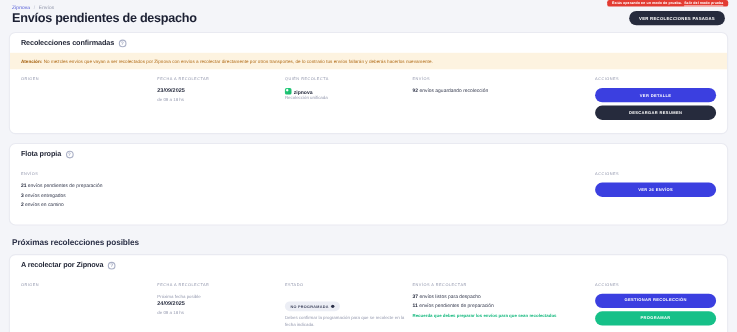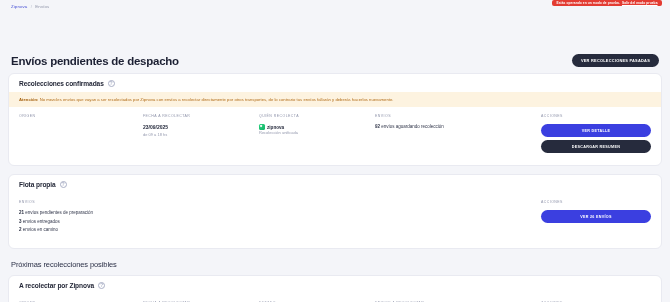--- a/index.html
+++ b/index.html
@@ -30,21 +30,20 @@
     padding: 4px 3px 1px 3px;
     font-size: 4.4px; color: #8e93a8; letter-spacing: .1px;
   }
   .breadcrumb .crumb-link { color: #4a53d6; }
   .breadcrumb .sep { margin: 0 2px; color: #b6bacb; }
 
   
   .title-row {
     display: flex; align-items: center; justify-content: space-between;
     padding: 0 3px 6px 3px;
-    margin-top: 44px;
   }
   .page-title {
     font-size: 11.5px; font-weight: 700; color: #1c2033; letter-spacing: -.25px;
   }
   .btn-past {
     background: #262b3d; color: #fff; border: none; border-radius: 10px;
     font-size: 3.9px; font-weight: 700; letter-spacing: .25px;
     padding: 4px 9px; white-space: nowrap; cursor: pointer;
   }
 
@@ -118,21 +117,21 @@
   .btn {
     border: none; border-radius: 9px; color: #fff; cursor: pointer;
     font-size: 3.7px; font-weight: 700; letter-spacing: .3px;
     padding: 4.5px 6px; text-align: center; white-space: nowrap;
   }
   .btn-primary { background: #3b3fe0; }
   .btn-dark { background: #262b3d; }
   .btn-green { background: #16c088; }
 
   .section-title {
-    font-size: 7.5px; font-weight: 400; color: #2b3047;
+    font-size: 7.5px; font-weight: 700; color: #2b3047;
     padding: 3px 3px 6px 3px; letter-spacing: -.1px;
   }
   .note-green {
     font-size: 4px; color: #16b97f; font-weight: 700;
     margin-top: 2px; line-height: 1.3;
   }
 </style>
 </head>
 <body>
 

